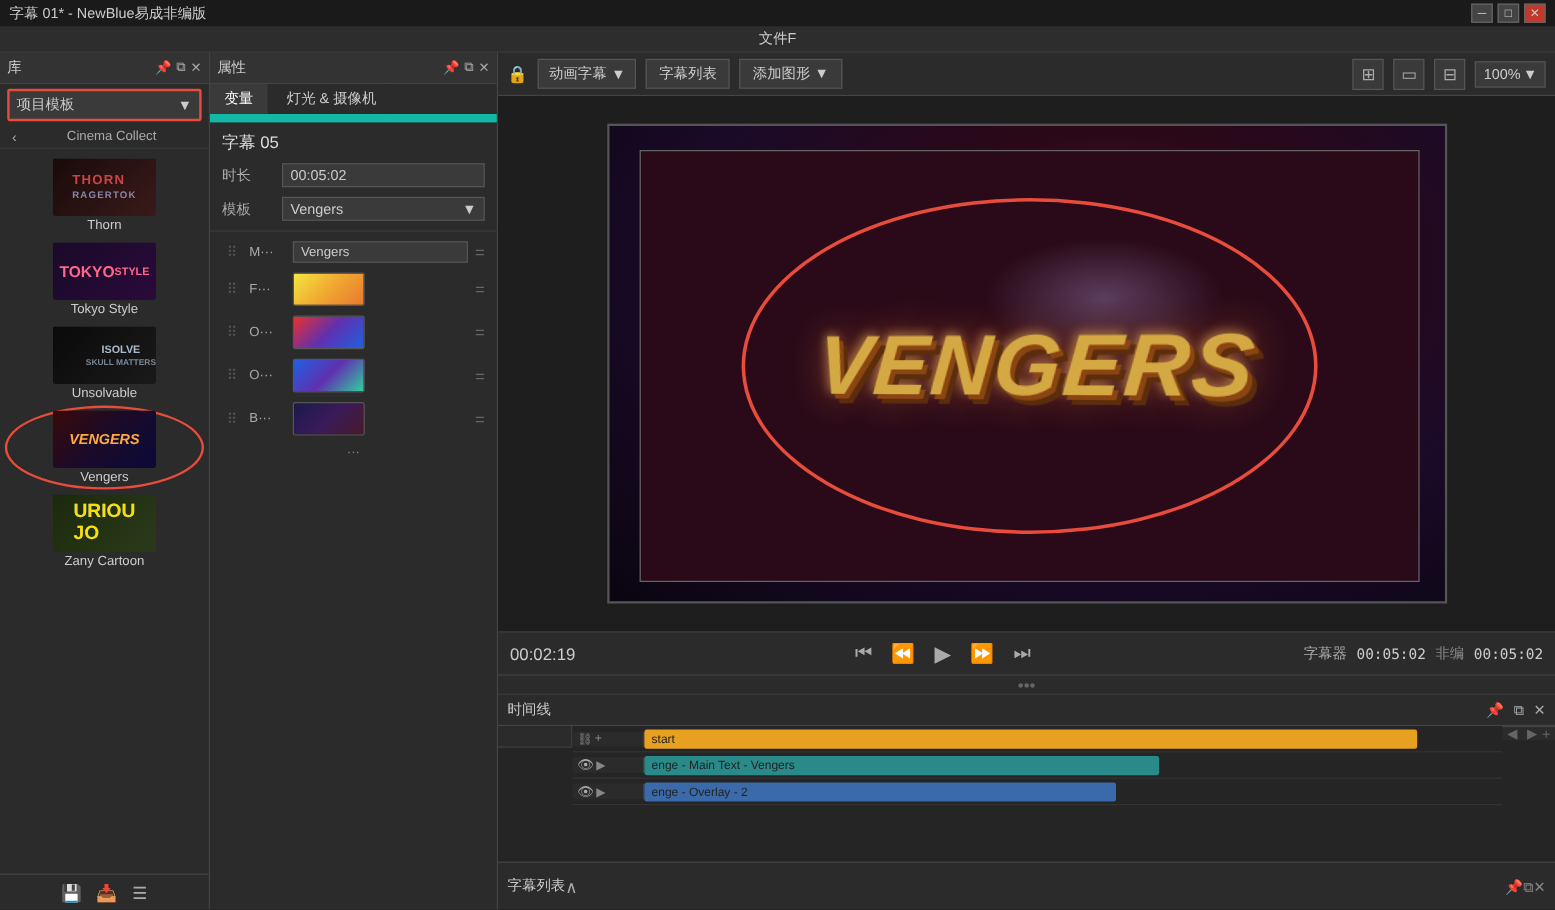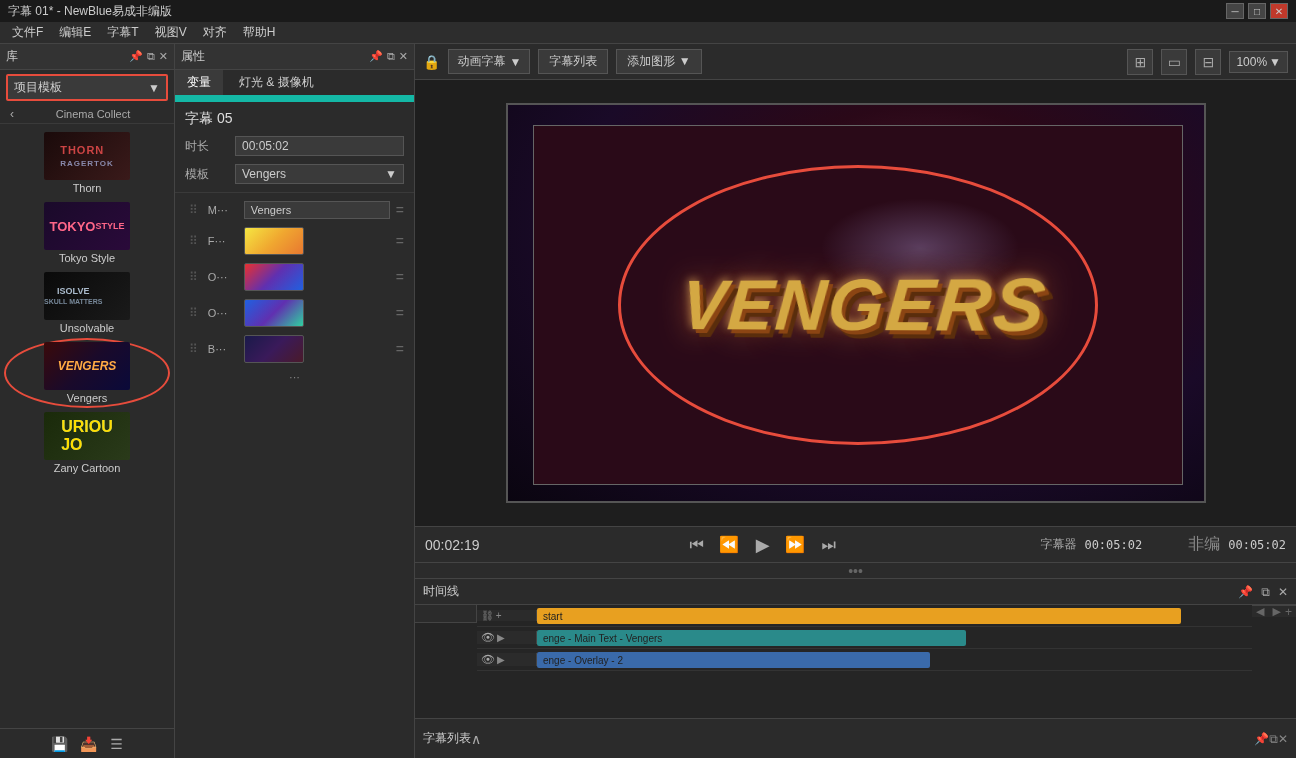--- a/index.html
+++ b/index.html
@@ -5,21 +5,21 @@
     * { margin: 0; padding: 0; box-sizing: border-box; }
     body { width: 1296px; height: 758px; background: #2b2b2b; font-family: 'Microsoft YaHei', SimSun, sans-serif; font-size: 12px; color: #ccc; overflow: hidden; }
 
     
     .title-bar { height: 22px; background: #1a1a1a; display: flex; align-items: center; justify-content: space-between; padding: 0 8px; color: #ccc; font-size: 12px; }
     .title-bar-controls { display: flex; gap: 4px; }
     .title-btn { width: 18px; height: 16px; background: #444; border: 1px solid #666; color: #ccc; font-size: 10px; cursor: pointer; display: flex; align-items: center; justify-content: center; }
     .title-btn.close { background: #c0392b; }
 
     
-    .menu-bar { height: 22px; background: #2d2d2d; display: flex; align-items: center; padding: 0 4px; border-bottom: 1px solid #444; }
+    .menu-bar { height: 22px; background: #2d2d2d; display: flex; align-items: center; padding: 0 4px; border-bottom: 1px solid #444; flex-direction: column; }
     .menu-item { padding: 2px 8px; color: #ccc; cursor: pointer; font-size: 12px; }
 
     
     .main-layout { display: flex; height: calc(758px - 44px); }
 
     
     .left-panel { width: 175px; background: #2b2b2b; border-right: 1px solid #444; display: flex; flex-direction: column; }
     .panel-header { height: 26px; background: #333; display: flex; align-items: center; justify-content: space-between; padding: 0 6px; border-bottom: 1px solid #444; }
     .panel-title { color: #ccc; font-size: 12px; }
     .panel-icons { display: flex; gap: 4px; }
@@ -38,21 +38,21 @@
 
     .template-item { display: flex; flex-direction: column; align-items: center; padding: 4px; cursor: pointer; border-radius: 2px; }
     .template-item.selected { border: 2px solid #e74c3c; border-radius: 50%; padding: 2px; }
     .template-thumb { width: 86px; height: 48px; background: #1a1a1a; border-radius: 2px; overflow: hidden; display: flex; align-items: center; justify-content: center; font-size: 10px; color: #888; }
     .template-label { font-size: 11px; color: #ccc; margin-top: 2px; text-align: center; }
 
     
     .thumb-thorn { background: linear-gradient(135deg, #1a0a0a 0%, #3a1a1a 100%); width: 100%; height: 100%; display: flex; align-items: center; justify-content: center; }
     .thumb-tokyo { background: linear-gradient(135deg, #1a0a2a 0%, #2a0a3a 100%); width: 100%; height: 100%; display: flex; align-items: center; justify-content: center; color: #ff6688; font-size: 13px; font-weight: bold; }
     .thumb-united { background: linear-gradient(135deg, #0a0a1a 0%, #1a1a2a 100%); width: 100%; height: 100%; display: flex; align-items: center; justify-content: center; color: #88aaff; font-size: 10px; font-weight: bold; }
-    .thumb-unsolvable { background: linear-gradient(135deg, #0a0a0a 0%, #1a1a1a 100%); width: 100%; height: 100%; display: flex; align-items: center; justify-content: flex-start; color: #cccccc; font-size: 10px; }
+    .thumb-unsolvable { background: linear-gradient(135deg, #0a0a0a 0%, #1a1a1a 100%); width: 100%; height: 100%; display: flex; align-items: center; justify-content: flex-end; color: #cccccc; font-size: 10px; }
     .thumb-vengers { background: linear-gradient(135deg, #3a0a0a 0%, #1a0a2a 50%, #0a0a3a 100%); width: 100%; height: 100%; display: flex; align-items: center; justify-content: center; color: #ffaa44; font-size: 12px; font-weight: bold; font-style: italic; }
     .thumb-zany { background: linear-gradient(135deg, #1a2a0a 0%, #2a3a1a 100%); width: 100%; height: 100%; display: flex; align-items: center; justify-content: center; color: #ffdd44; font-size: 13px; font-weight: bold; }
 
     .panel-bottom-icons { height: 30px; display: flex; align-items: center; justify-content: center; gap: 12px; padding: 4px; border-top: 1px solid #444; }
     .panel-bottom-icon { color: #aaa; cursor: pointer; font-size: 14px; }
 
     
     .mid-panel { width: 240px; background: #2b2b2b; border-right: 1px solid #444; display: flex; flex-direction: column; }
     .prop-header { height: 26px; background: #333; display: flex; align-items: center; justify-content: space-between; padding: 0 6px; border-bottom: 1px solid #444; }
     .prop-tabs { display: flex; align-items: center; padding: 4px 6px; gap: 6px; border-bottom: 1px solid #444; }
@@ -108,21 +108,21 @@
     .preview-glow { position: absolute; top: 20%; right: 25%; width: 200px; height: 100px; background: radial-gradient(ellipse, rgba(200,180,255,0.3) 0%, transparent 70%); }
 
     
     .transport-bar { height: 36px; background: #2b2b2b; border-top: 1px solid #444; display: flex; align-items: center; padding: 0 10px; gap: 8px; }
     .time-display { color: #ccc; font-size: 14px; font-family: Liberation Sans, sans-serif; width: 60px; }
     .transport-spacer { flex: 1; }
     .transport-btn { color: #aaa; font-size: 16px; cursor: pointer; padding: 2px 4px; }
     .transport-play { font-size: 18px; }
     .subtitle-label { color: #aaa; font-size: 12px; }
     .time-total { color: #ccc; font-size: 12px; font-family: monospace; }
-    .non-edit { color: #888; font-size: 16px; margin-left: 38px; }
+    .non-edit { color: #888; font-size: 12px; }
 
     
     .timeline-area { height: 140px; background: #252525; border-top: 1px solid #444; display: flex; flex-direction: column; }
     .timeline-header { height: 26px; background: #2b2b2b; display: flex; align-items: center; padding: 0 8px; justify-content: space-between; border-bottom: 1px solid #444; }
     .timeline-title { color: #ccc; font-size: 12px; }
     .timeline-icons { display: flex; gap: 8px; }
     .timeline-icon { color: #aaa; font-size: 12px; cursor: pointer; }
 
     .timeline-content { flex: 1; display: flex; position: relative; overflow: hidden; }
 

